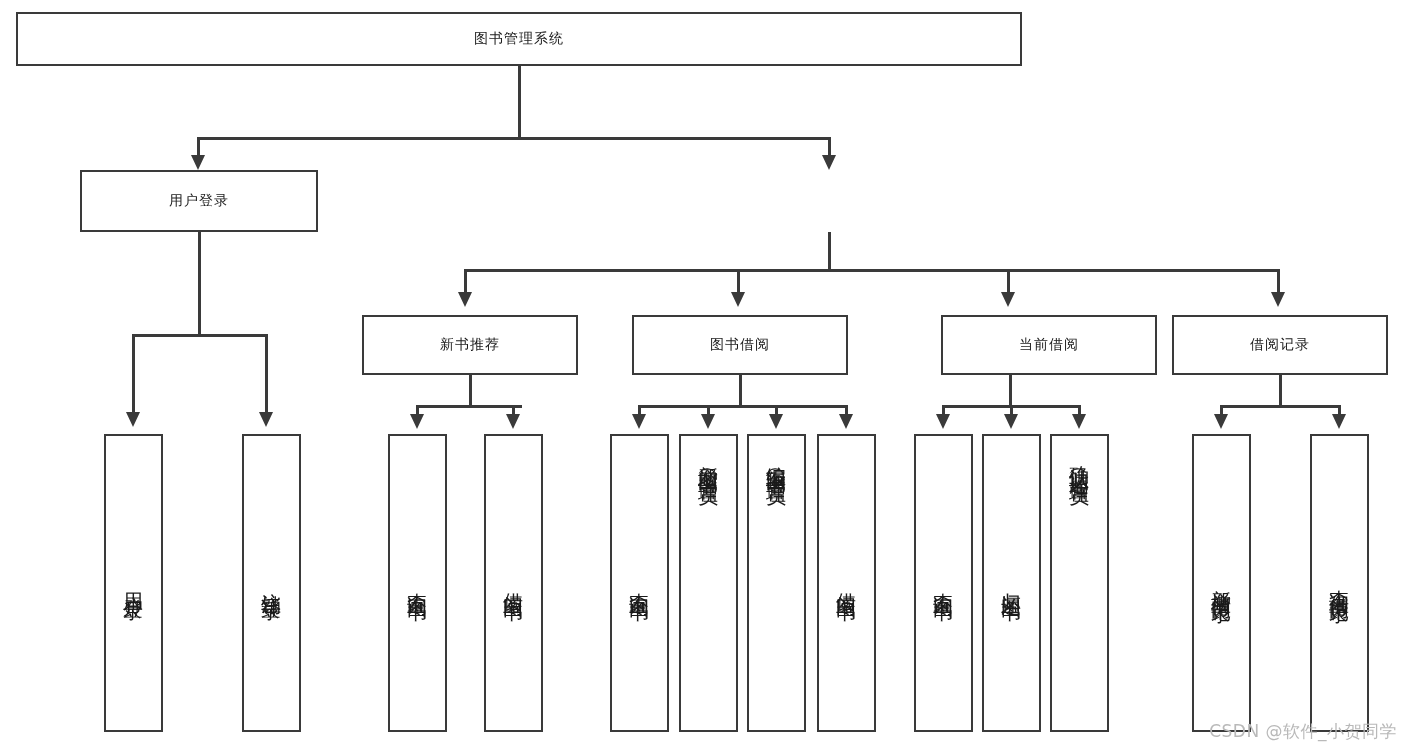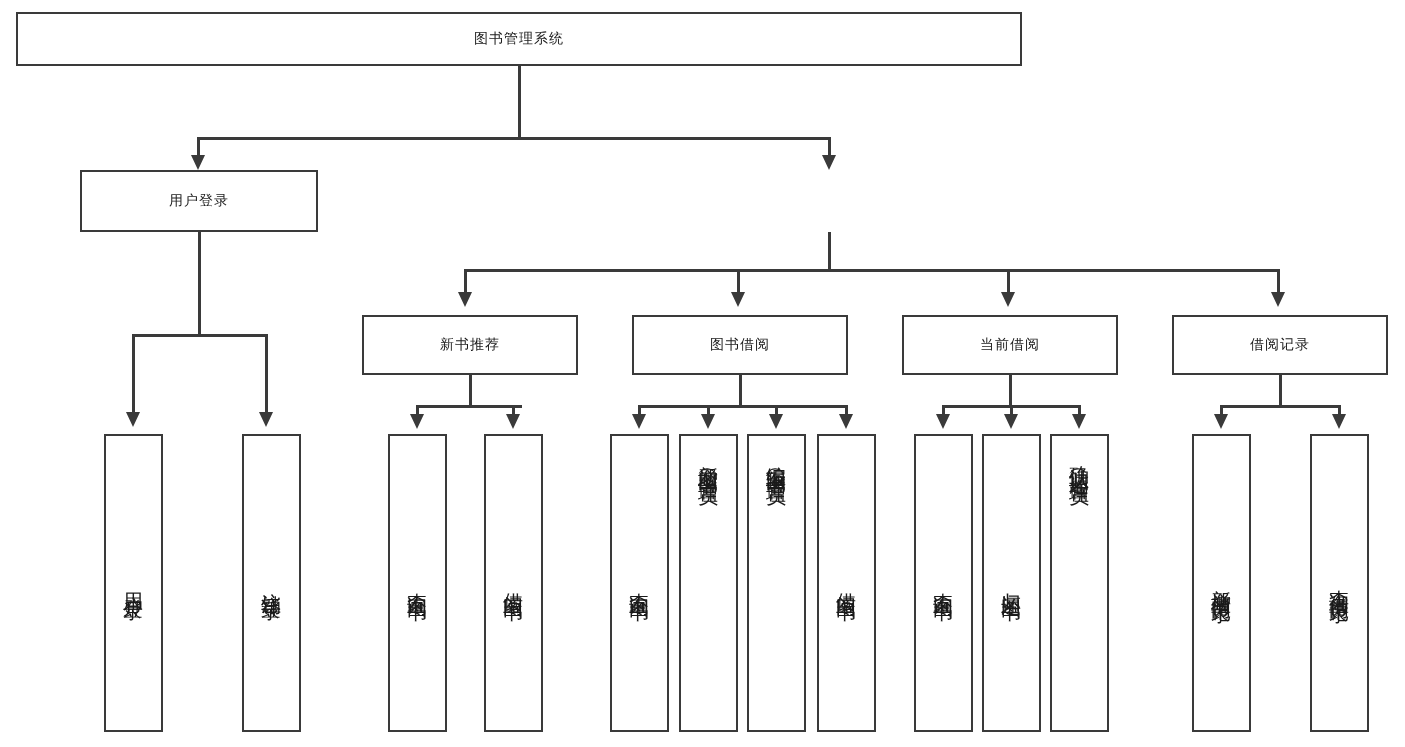--- a/index.html
+++ b/index.html
@@ -122,21 +122,21 @@
   <div class="arrow" style="left:1001px; top:292px;"></div>
   <div class="edge v" style="left:1277px; top:269px; width:2.5px; height:27px;"></div>
   <div class="arrow" style="left:1271px; top:292px;"></div>
 
   <div class="node" style="left:632px; top:315px; width:216px; height:60px;">
     <span class="label">图书借阅</span>
   </div>
   <div class="node" style="left:362px; top:315px; width:216px; height:60px;">
     <span class="label">新书推荐</span>
   </div>
-  <div class="node" style="left:902px; top:315px; width:216px; height:60px;">
+  <div class="node" style="left:941px; top:315px; width:216px; height:60px;">
     <span class="label">当前借阅</span>
   </div>
   <div class="node" style="left:1172px; top:315px; width:216px; height:60px;">
     <span class="label">借阅记录</span>
   </div>
 
   <div class="edge v" style="left:469px; top:375px; width:2.5px; height:32px;"></div>
   <div class="edge h" style="left:416px; top:405px; width:106px; height:2.5px;"></div>
   <div class="edge v" style="left:416px; top:405px; width:2.5px; height:13px;"></div>
   <div class="arrow" style="left:410px; top:414px;"></div>
@@ -207,14 +207,15 @@
     <span class="label">确认归还（管理员）</span>
   </div>
 
   <div class="node vertical mid" style="left:1192px; top:434px; width:59px; height:298px;">
     <span class="label">新增借阅记录</span>
   </div>
   <div class="node vertical mid" style="left:1310px; top:434px; width:59px; height:298px;">
     <span class="label">查询借阅记录</span>
   </div>
 
+  <div id="watermark">CSDN @软件_小贺同学</div>
 
 </div>
 
 </body></html>

